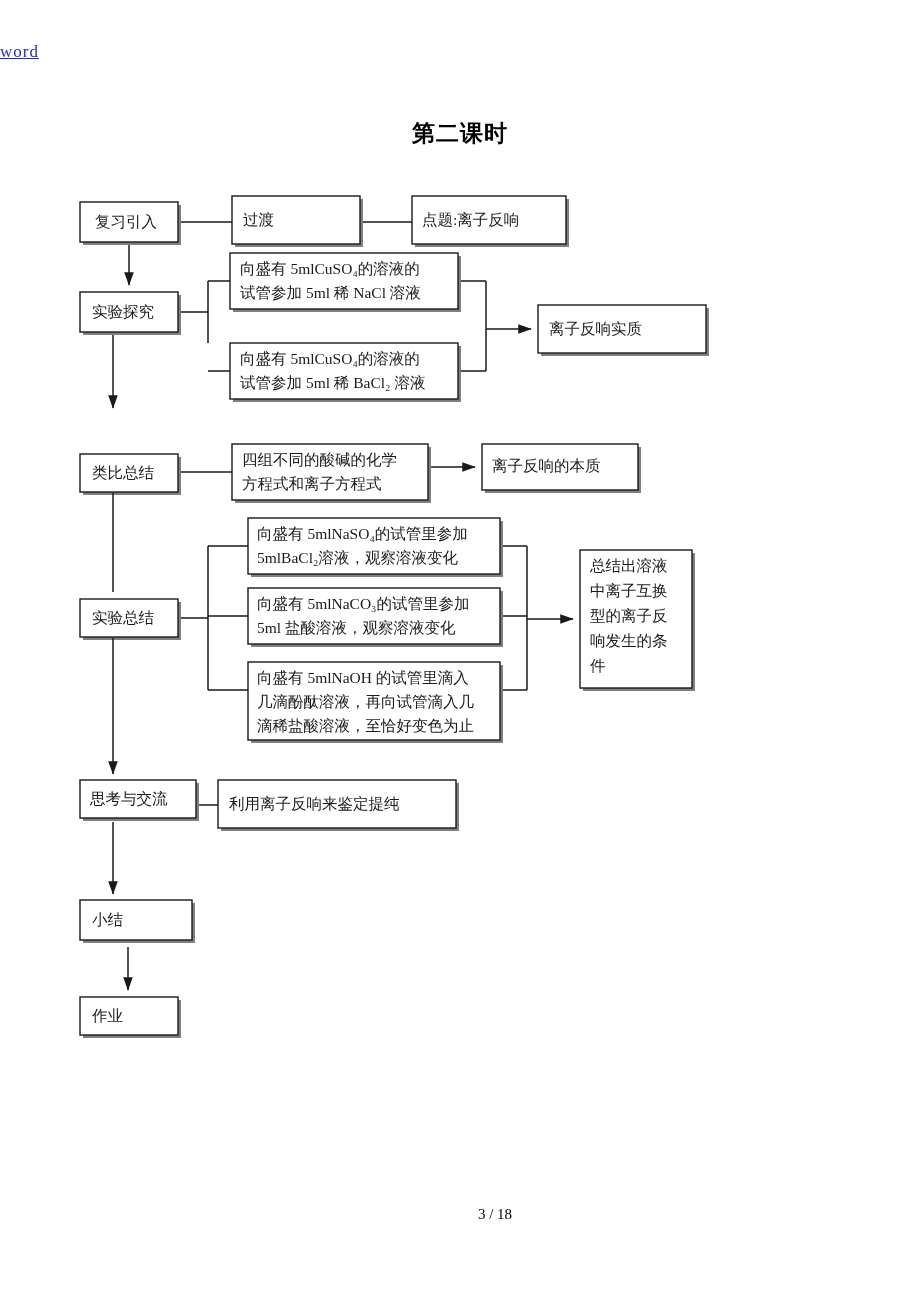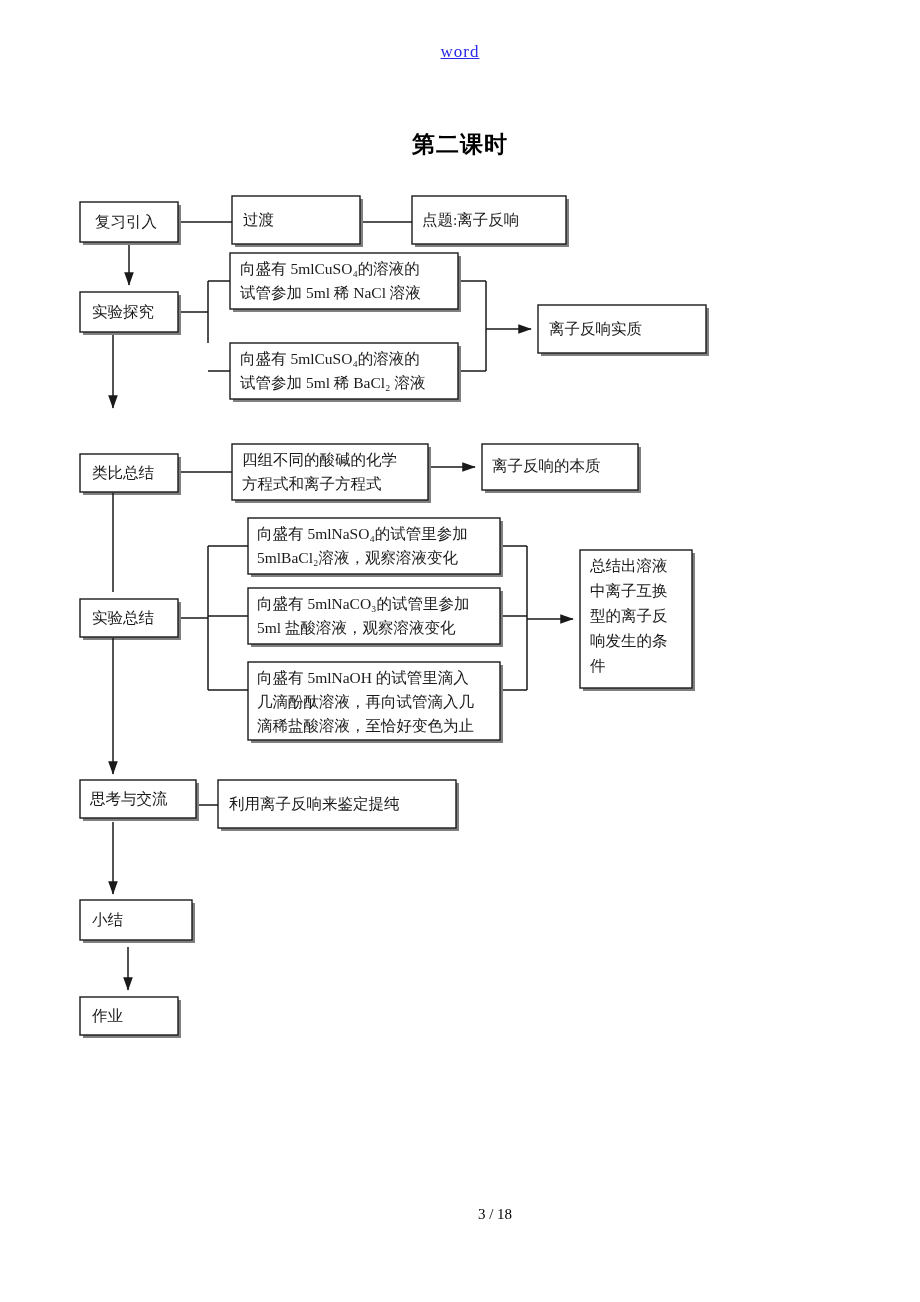--- a/index.html
+++ b/index.html
@@ -19,31 +19,30 @@
     position: relative;
     width: 920px;
     height: 1302px;
     background: #ffffff;
   }
   .header-link {
     position: absolute;
     left: 0;
     top: 42px;
     width: 920px;
-    text-align: center;
     font-size: 17px;
     color: #2727e8;
     text-decoration: underline;
     letter-spacing: 1px;
     font-family: "Liberation Serif", serif;
   }
   .doc-title {
     position: absolute;
     left: 0;
-    top: 129px;
+    top: 118px;
     width: 920px;
     text-align: center;
     font-size: 23px;
     font-weight: bold;
     letter-spacing: 1px;
     font-family: "DejaVu Sans", sans-serif;
   }
   .page-footer {
     position: absolute;
     left: 0;

